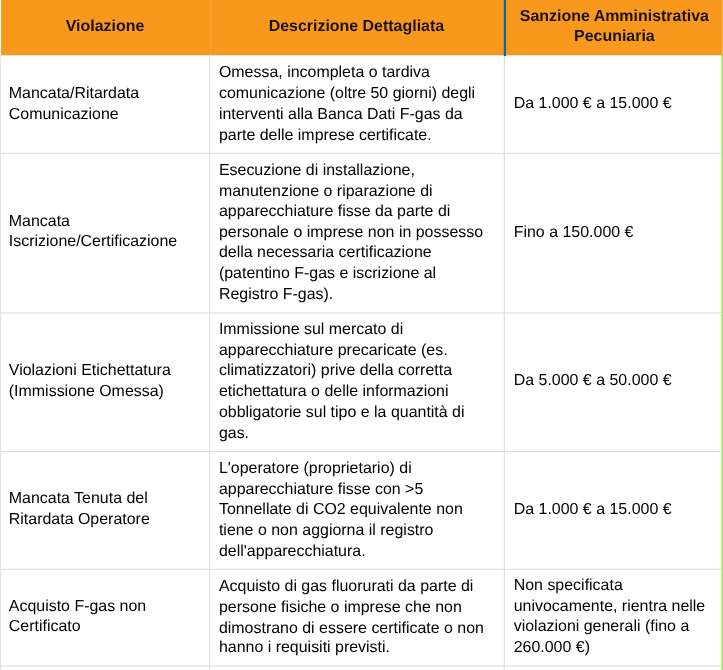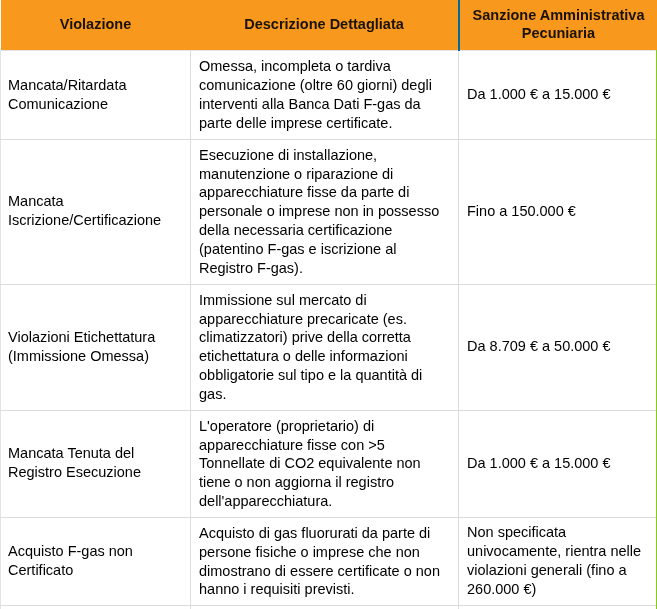--- a/index.html
+++ b/index.html
@@ -118,35 +118,35 @@
     <thead>
       <tr>
         <th class="th-violation">Violazione</th>
         <th class="th-description">Descrizione Dettagliata</th>
         <th class="th-sanction">Sanzione Amministrativa Pecuniaria</th>
       </tr>
     </thead>
     <tbody>
       <tr>
         <td class="col-violation">Mancata/Ritardata Comunicazione</td>
-        <td class="col-description">Omessa, incompleta o tardiva comunicazione (oltre 60 giorni) degli interventi alla Banca Dati F-gas da parte delle imprese certificate.</td>
+        <td class="col-description">Omessa, incompleta o tardiva comunicazione (oltre 50 giorni) degli interventi alla Banca Dati F-gas da parte delle imprese certificate.</td>
         <td class="col-sanction">Da 1.000 € a 15.000 €</td>
       </tr>
       <tr>
         <td class="col-violation">Mancata Iscrizione/Certificazione</td>
         <td class="col-description">Esecuzione di installazione, manutenzione o riparazione di apparecchiature fisse da parte di personale o imprese non in possesso della necessaria certificazione (patentino F-gas e iscrizione al Registro F-gas).</td>
         <td class="col-sanction">Fino a 150.000 €</td>
       </tr>
       <tr>
         <td class="col-violation">Violazioni Etichettatura (Immissione Omessa)</td>
         <td class="col-description">Immissione sul mercato di apparecchiature precaricate (es. climatizzatori) prive della corretta etichettatura o delle informazioni obbligatorie sul tipo e la quantità di gas.</td>
-        <td class="col-sanction">Da 8.709 € a 50.000 €</td>
+        <td class="col-sanction">Da 5.000 € a 50.000 €</td>
       </tr>
       <tr>
-        <td class="col-violation">Mancata Tenuta del Registro Esecuzione</td>
+        <td class="col-violation">Mancata Tenuta del Ritardata Operatore</td>
         <td class="col-description">L'operatore (proprietario) di apparecchiature fisse con &gt;5 Tonnellate di CO2 equivalente non tiene o non aggiorna il registro dell'apparecchiatura.</td>
         <td class="col-sanction">Da 1.000 € a 15.000 €</td>
       </tr>
       <tr>
         <td class="col-violation">Acquisto F-gas non Certificato</td>
         <td class="col-description">Acquisto di gas fluorurati da parte di persone fisiche o imprese che non dimostrano di essere certificate o non hanno i requisiti previsti.</td>
         <td class="col-sanction">Non specificata univocamente, rientra nelle violazioni generali (fino a 260.000 €)</td>
       </tr>
       <tr class="logo-row">
         <td></td>

